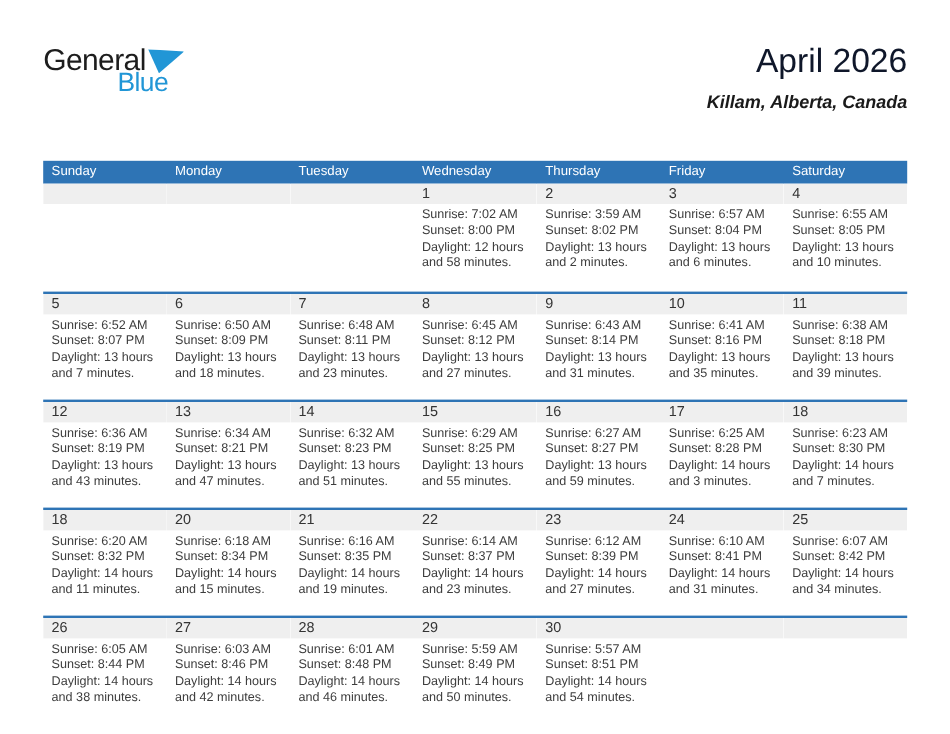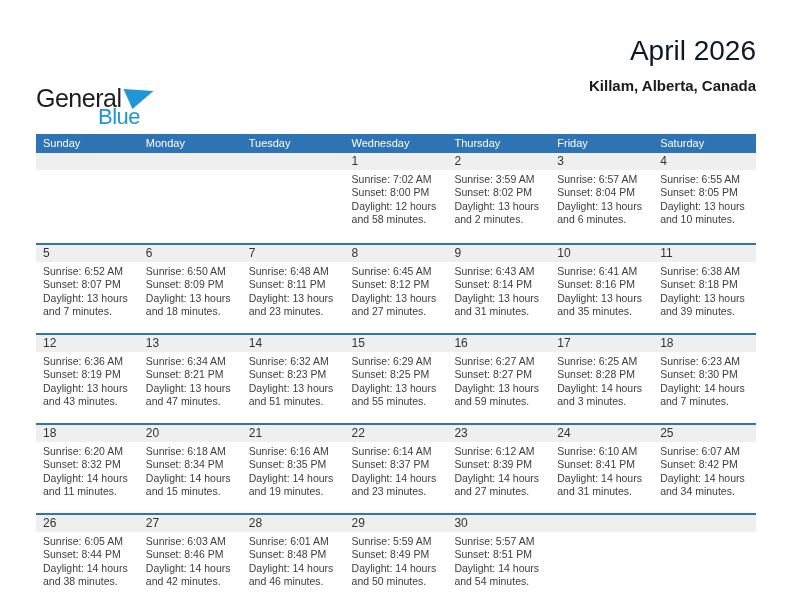--- a/index.html
+++ b/index.html
@@ -9,37 +9,37 @@
     width: 792px; height: 612px;
     position: relative;
     overflow: hidden;
     color: #222;
   }
   .page { position: absolute; inset: 0; background: #fff; }
 
   
   .topbar { position: absolute; left: 36px; right: 36px; top: 34px; height: 66px; }
   .logo { position: absolute; left: 0; top: 4px; width: 150px; cursor: default; }
-  .logo-line1 { display: flex; align-items: flex-start; margin-top: 48px; }
+  .logo-line1 { display: flex; align-items: flex-start; }
   .logo-general {
     font-size: 25px; letter-spacing: -0.5px; color: #1d1d1d; line-height: 25px;
   }
   .logo-triangle {
     width: 30px; height: 20px; margin-left: 2px; margin-top: 3px;
     background: var(--accent-blue, #2196d6);
     clip-path: polygon(0 0, 100% 10%, 30% 100%);
   }
   .logo-blue {
     display: block; margin-left: 62px; margin-top: -7px;
     font-size: 22px; letter-spacing: -0.5px; line-height: 25px;
     color: var(--accent-blue, #2196d6);
   }
   .title-block { position: absolute; right: 0; top: 0; text-align: right; }
   .cal-title { font-size: 28px; font-weight: normal; color: #0f172a; line-height: 34px; }
-  .cal-subtitle { font-size: 15px; font-weight: bold; color: #1a1a1a; margin-top: 9px; }
+  .cal-subtitle { font-size: 15px; font-weight: bold; color: #1a1a1a; margin-top: 9px; font-style: italic; }
 
   
   .calendar { position: absolute; left: 36px; top: 106px; width: 720px; margin-top: 28px; }
   .dow-row {
     display: grid; grid-template-columns: repeat(7, 1fr);
     background: var(--header-bg, #2e74b5);
     height: 19px;
   }
   .dow-cell {
     color: #ffffff; font-size: 11px; line-height: 19px;

